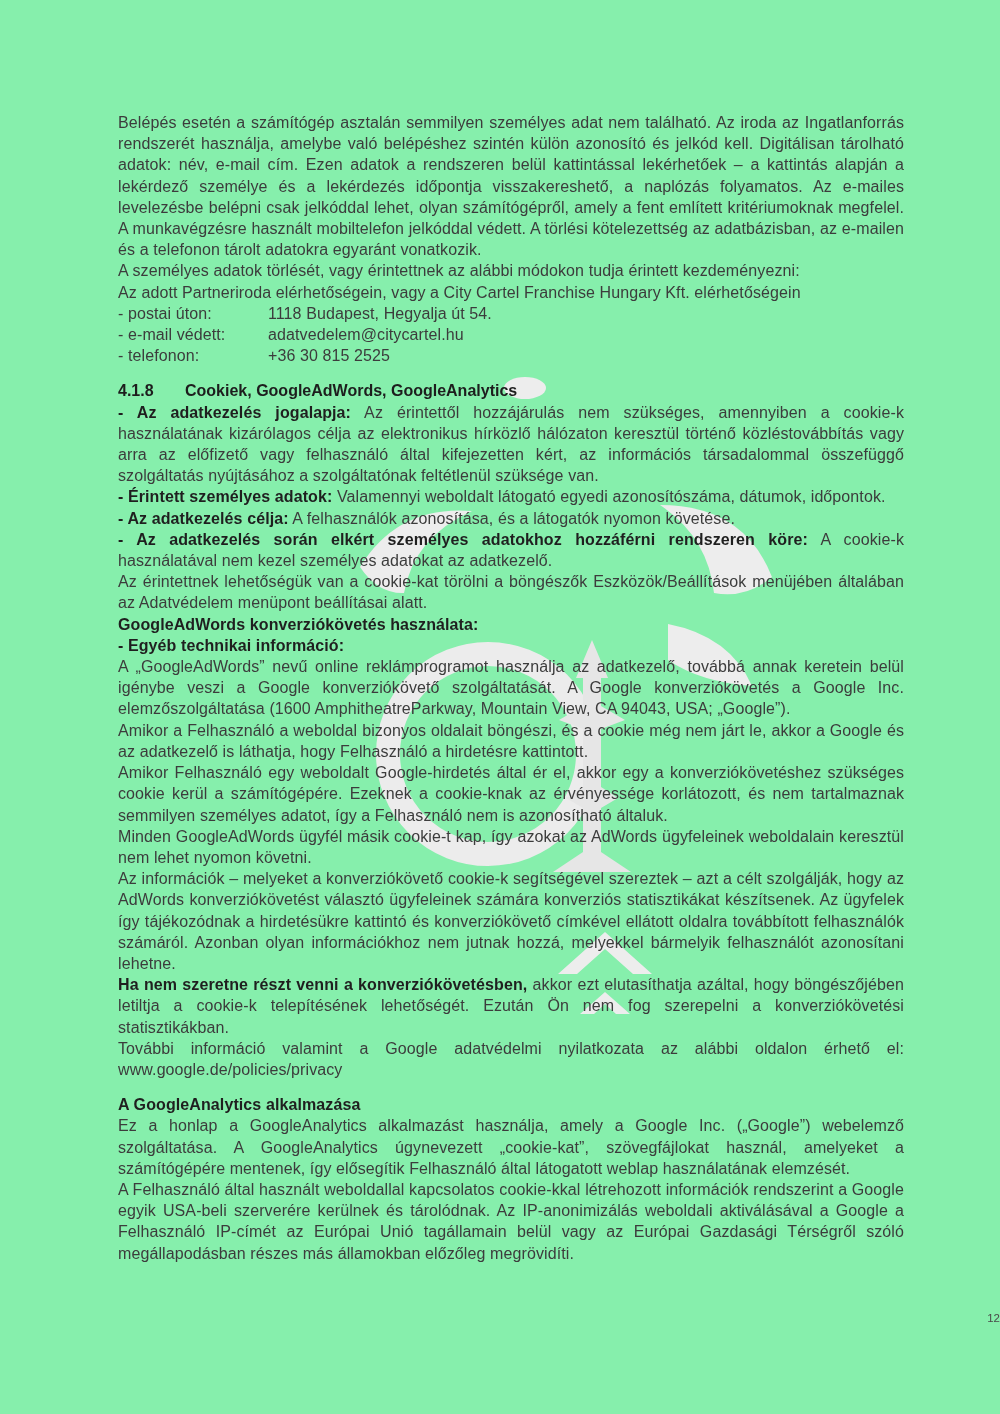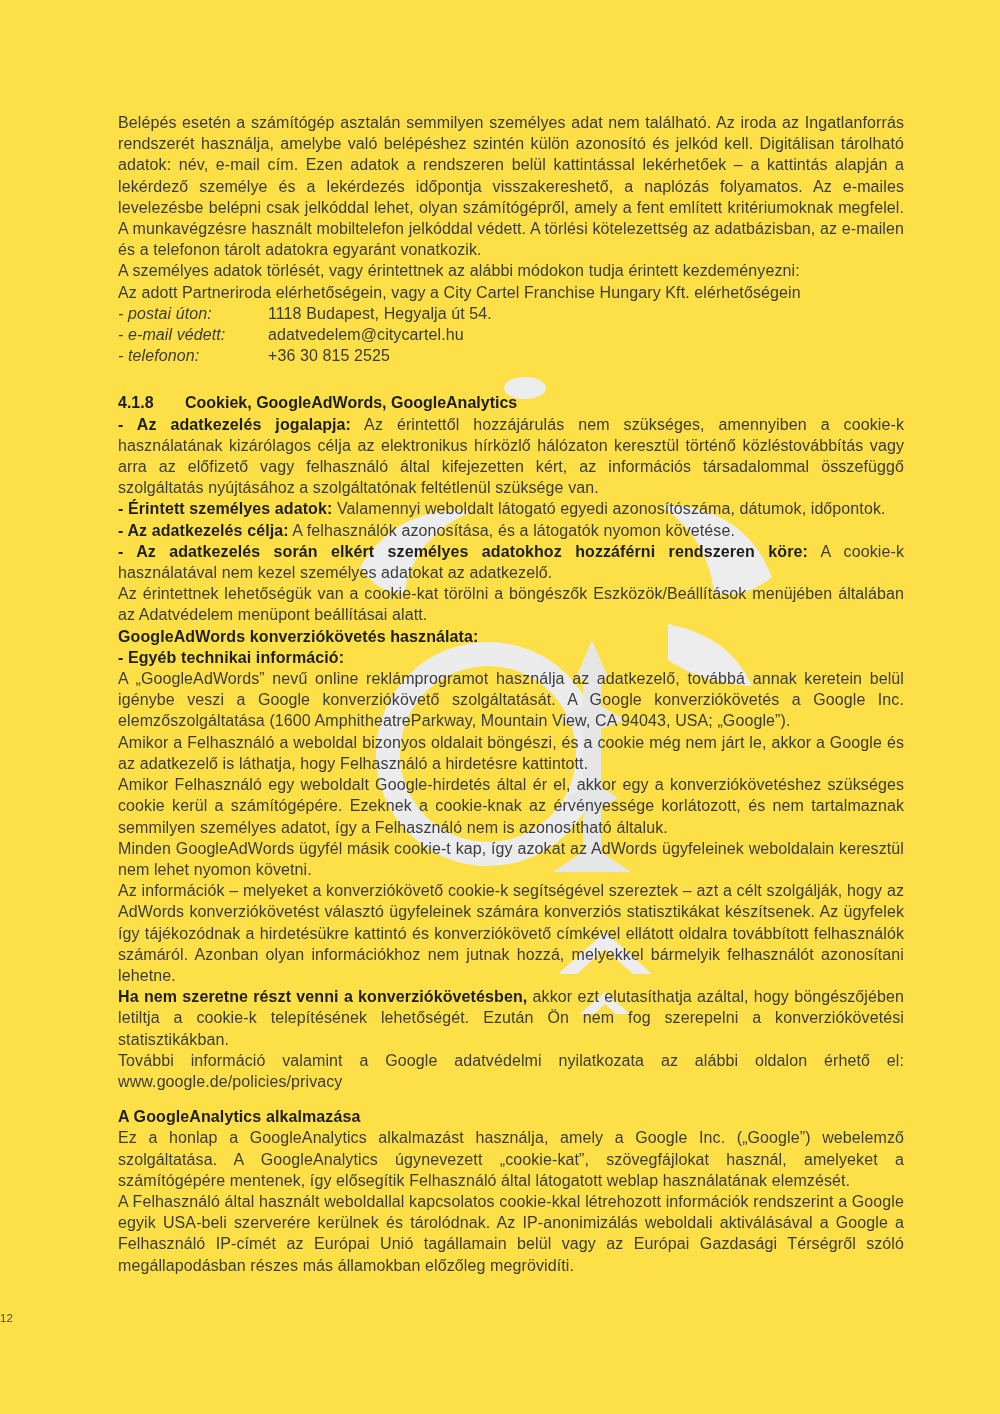--- a/index.html
+++ b/index.html
@@ -2,21 +2,21 @@
 <html><head>
 <meta charset="utf-8">
 <title>Document page</title>
 <style>
   * { margin: 0; padding: 0; box-sizing: border-box; }
   html, body { background: #ffffff; }
   .page {
     position: relative;
     width: 1000px;
     height: 1414px;
-    background: #fde047;
+    background: #86efac;
     font-family: "Liberation Sans", sans-serif;
     color: #3c3c3c;
     overflow: hidden;
   }
   .watermark {
     position: absolute;
     left: 330px;
     top: 372px;
     z-index: 0;
     pointer-events: none;
@@ -34,36 +34,36 @@
     letter-spacing: 0.1px;
     text-align: justify;
   }
   .content b { color: #1f1f1f; }
   .h-section {
     font-weight: bold;
     color: #1d1d1d;
     font-size: 16px;
     line-height: 21.2px;
   }
-  .h-num { display: inline-block; width: 67px; margin-top: 12px; }
+  .h-num { display: inline-block; width: 67px; }
   .contact-line {
     display: flex;
     font-size: 16px;
     line-height: 21.2px;
     letter-spacing: 0.1px;
   }
-  .contact-label { width: 150px; flex: none; font-style: italic; }
+  .contact-label { width: 150px; flex: none; }
   .sp { margin-top: 14px; }
   .force-just { text-align-last: justify; }
   .page-number {
     position: absolute;
     left: 0;
     right: 0;
     top: 1312px;
-    text-align: left;
+    text-align: right;
     font-size: 11.5px;
     color: #4a4a4a;
     z-index: 1;
   }
 </style>
 </head>
 <body>
 
 <div class="page">
 

